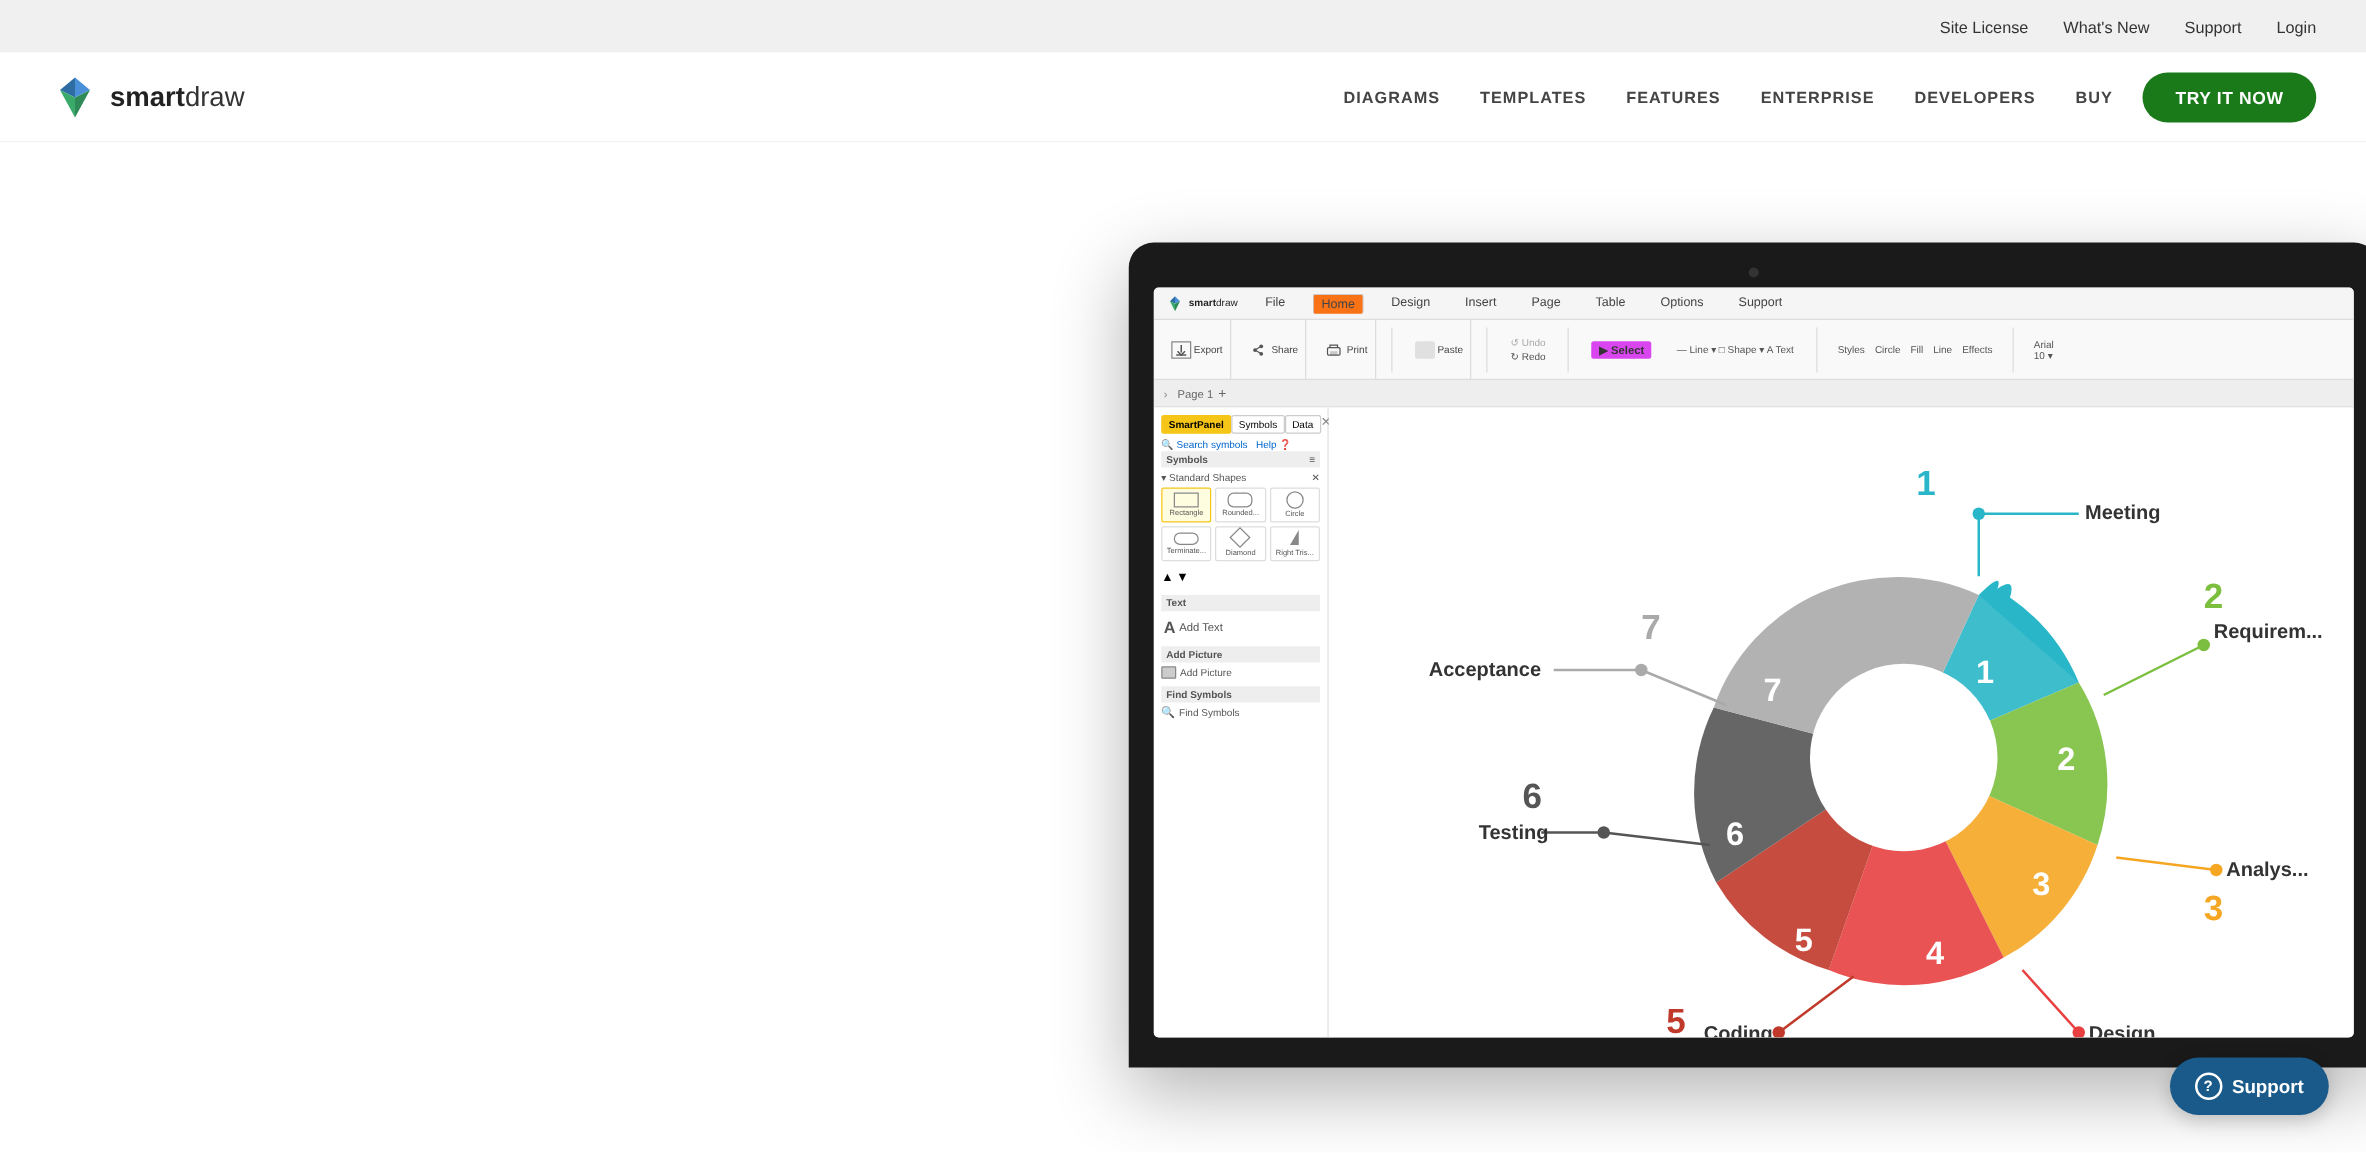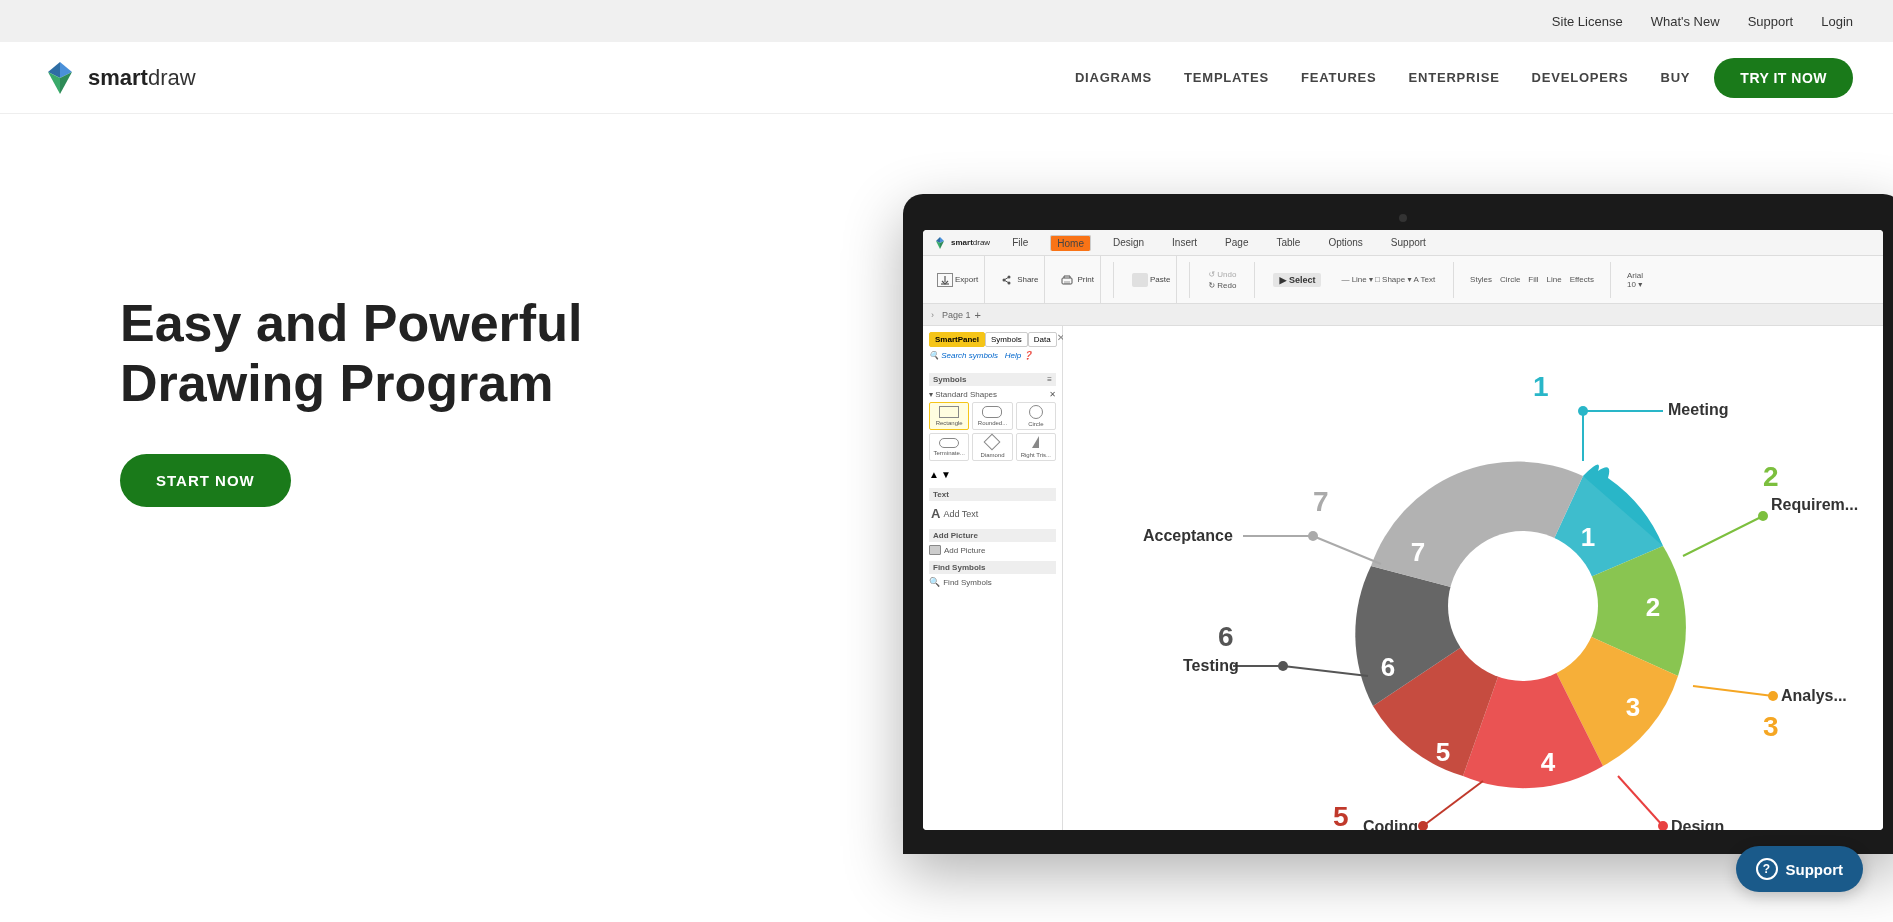--- a/index.html
+++ b/index.html
@@ -203,21 +203,21 @@
       height: 100%;
       justify-content: space-between;
     }
     .ribbon-btn {
       font-size: 8px;
       color: #444;
       text-align: center;
       cursor: pointer;
     }
     .select-btn {
-      background: #e5e5e5;
+      background: #d946ef;
       padding: 2px 6px;
       border-radius: 2px;
       font-size: 9px;
       font-weight: 700;
       color: #333;
     }
 
     .app-page-bar {
       background: #eee;
       height: 22px;
@@ -250,23 +250,22 @@
       background: #fff;
     }
     .sidebar-tab.active {
       background: #f5c518;
       border-color: #f5c518;
       font-weight: 700;
     }
     .search-symbols {
       font-size: 8px;
       color: #0066cc;
-      margin-bottom: 13px;
-      cursor: pointer;
-      font-style: italic;
+      margin-bottom: 1px;
+      cursor: pointer;
     }
     .shape-grid {
       display: grid;
       grid-template-columns: repeat(3, 1fr);
       gap: 3px;
       margin-bottom: 8px;
     }
     .shape-cell {
       border: 1px solid #ddd;
       border-radius: 2px;
@@ -375,27 +374,20 @@
     <a>TEMPLATES</a>
     <a>FEATURES</a>
     <a>ENTERPRISE</a>
     <a>DEVELOPERS</a>
     <a>BUY</a>
   </div>
   <button class="try-btn">TRY IT NOW</button>
 </nav>
 
 <div class="hero">
-  <div class="hero-content">
-    <h1 class="hero-title">
-      <span>Easy and Powerful</span><br>
-      <span>Drawing Program</span>
-    </h1>
-    <button class="start-btn">START NOW</button>
-  </div>
 
   <div class="hero-visual">
     <div class="laptop-frame">
       <div class="laptop-screen-outer">
         <div class="laptop-camera"></div>
         <div class="laptop-screen-inner">
 
           <div class="app-topbar">
             <div class="app-logo-small">
               <svg class="app-logo-icon-small" viewBox="0 0 14 14">

